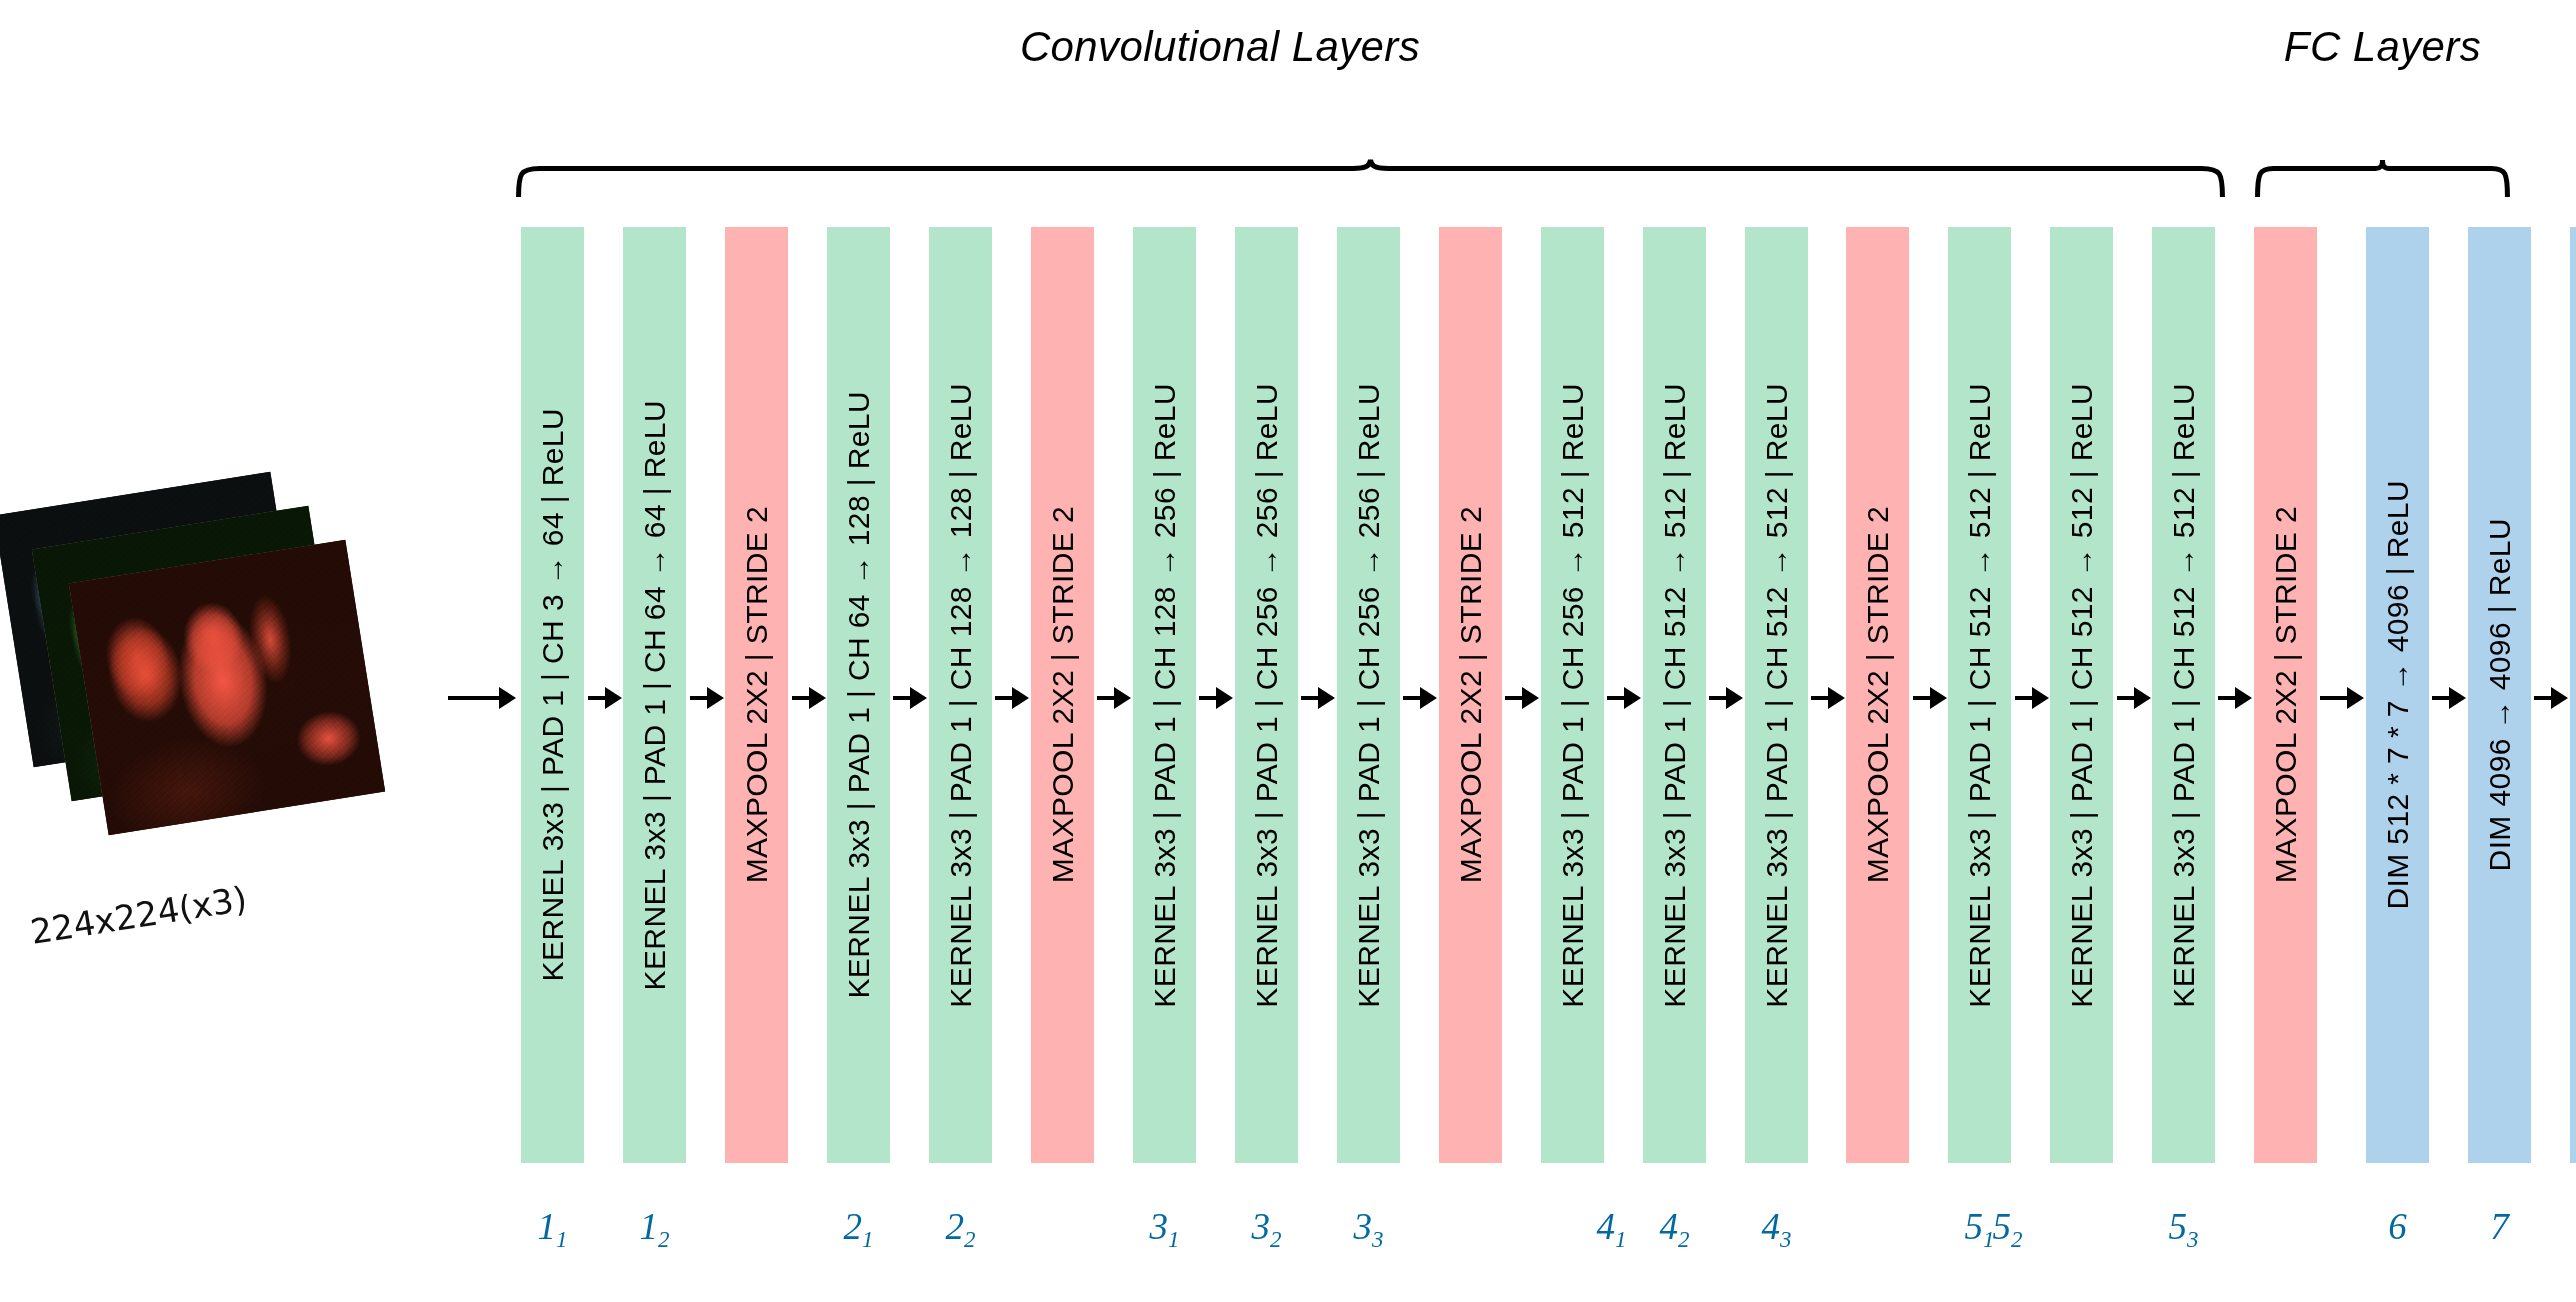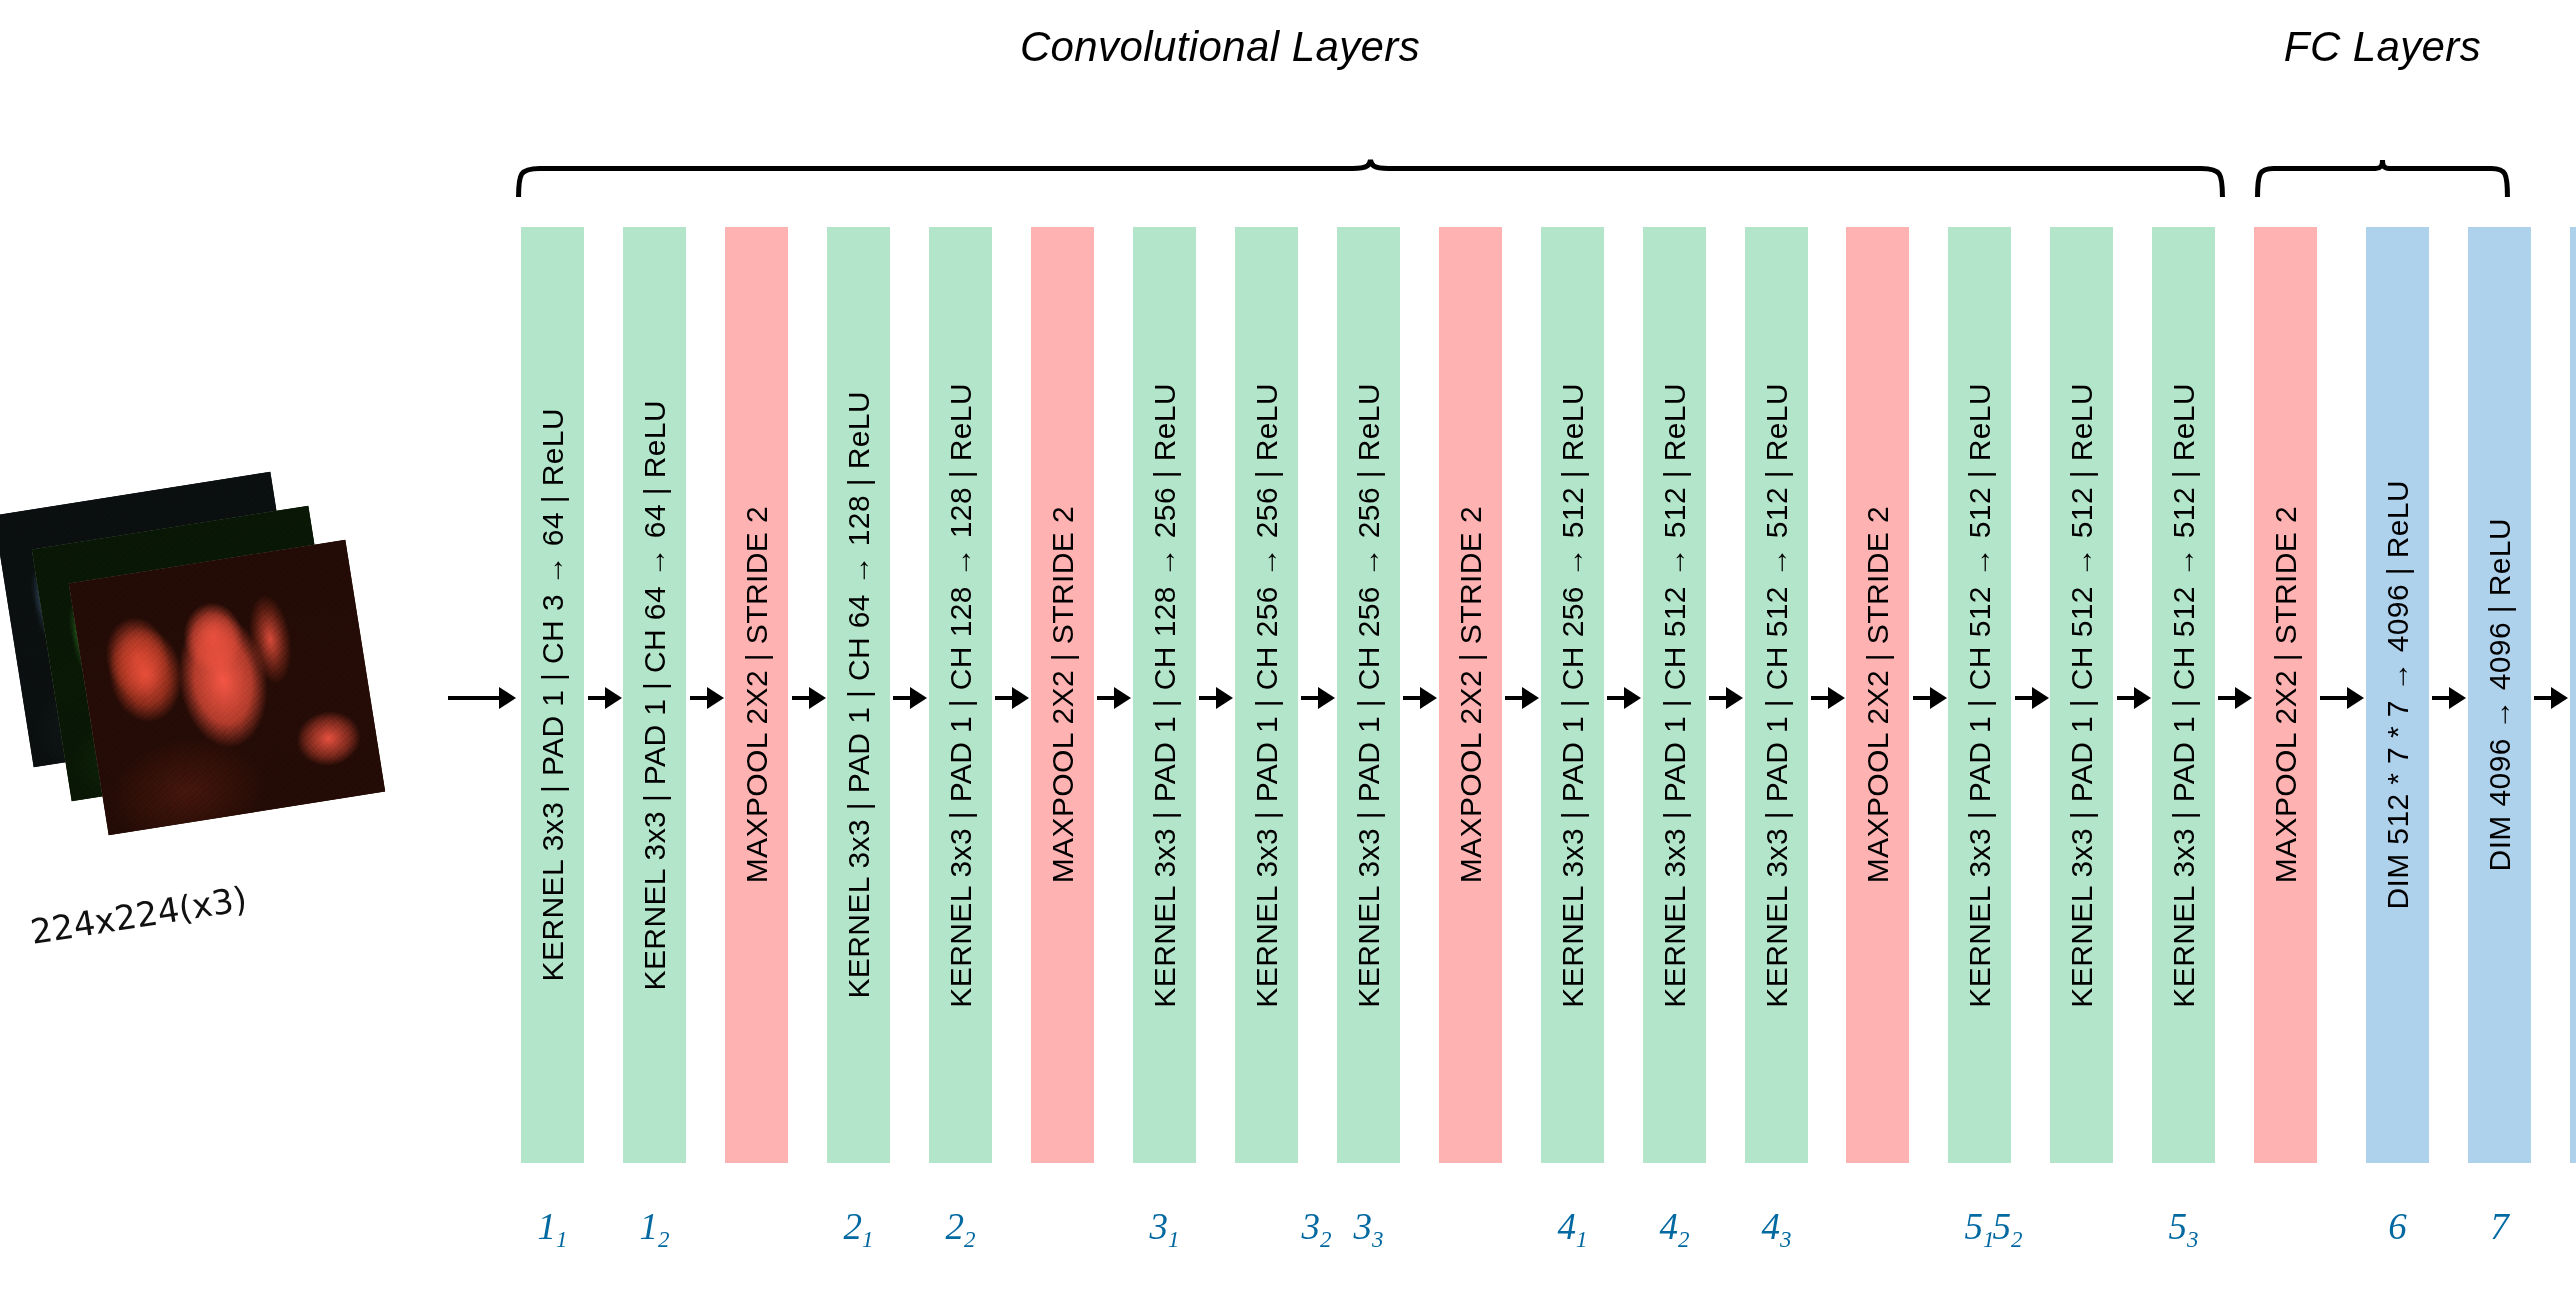--- a/index.html
+++ b/index.html
@@ -284,21 +284,21 @@
         <div class="head"></div>
       </div>
       <div class="idx-label" style="left: 1133px;"><span>3</span><sub>1</sub></div>
       <div class="block conv" style="left: 1235px;">
         <span class="blk-label">KERNEL 3x3 | PAD 1 | CH 256 → 256 | ReLU</span>
       </div>
       <div class="arrow" style="left: 1301px; width: 34px;">
         <div class="shaft"></div>
         <div class="head"></div>
       </div>
-      <div class="idx-label" style="left: 1285px;"><span>3</span><sub>2</sub></div>
+      <div class="idx-label" style="left: 1235px;"><span>3</span><sub>2</sub></div>
       <div class="block conv" style="left: 1337px;">
         <span class="blk-label">KERNEL 3x3 | PAD 1 | CH 256 → 256 | ReLU</span>
       </div>
       <div class="arrow" style="left: 1403px; width: 34px;">
         <div class="shaft"></div>
         <div class="head"></div>
       </div>
       <div class="idx-label" style="left: 1337px;"><span>3</span><sub>3</sub></div>
       <div class="block pool" style="left: 1439px;">
         <span class="blk-label">MAXPOOL 2X2 | STRIDE 2</span>
@@ -307,21 +307,21 @@
         <div class="shaft"></div>
         <div class="head"></div>
       </div>
       <div class="block conv" style="left: 1541px;">
         <span class="blk-label">KERNEL 3x3 | PAD 1 | CH 256 → 512 | ReLU</span>
       </div>
       <div class="arrow" style="left: 1607px; width: 34px;">
         <div class="shaft"></div>
         <div class="head"></div>
       </div>
-      <div class="idx-label" style="left: 1541px;"><span>4</span><sub>1</sub></div>
+      <div class="idx-label" style="left: 1580px;"><span>4</span><sub>1</sub></div>
       <div class="block conv" style="left: 1643px;">
         <span class="blk-label">KERNEL 3x3 | PAD 1 | CH 512 → 512 | ReLU</span>
       </div>
       <div class="arrow" style="left: 1709px; width: 34px;">
         <div class="shaft"></div>
         <div class="head"></div>
       </div>
       <div class="idx-label" style="left: 1643px;"><span>4</span><sub>2</sub></div>
       <div class="block conv" style="left: 1745px;">
         <span class="blk-label">KERNEL 3x3 | PAD 1 | CH 512 → 512 | ReLU</span>

